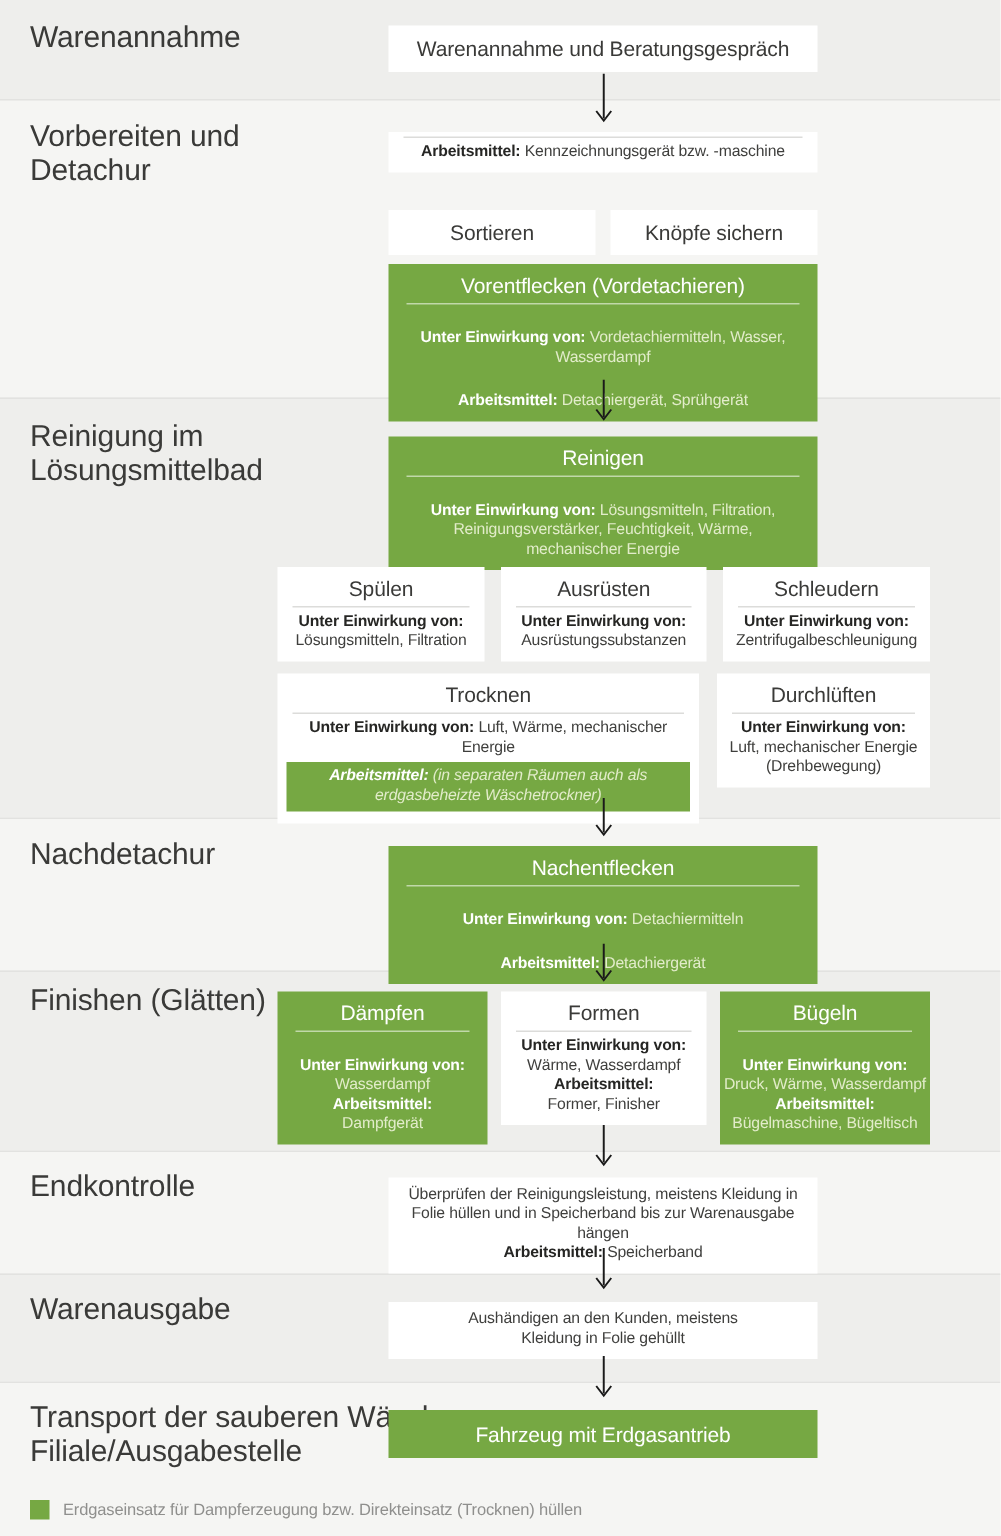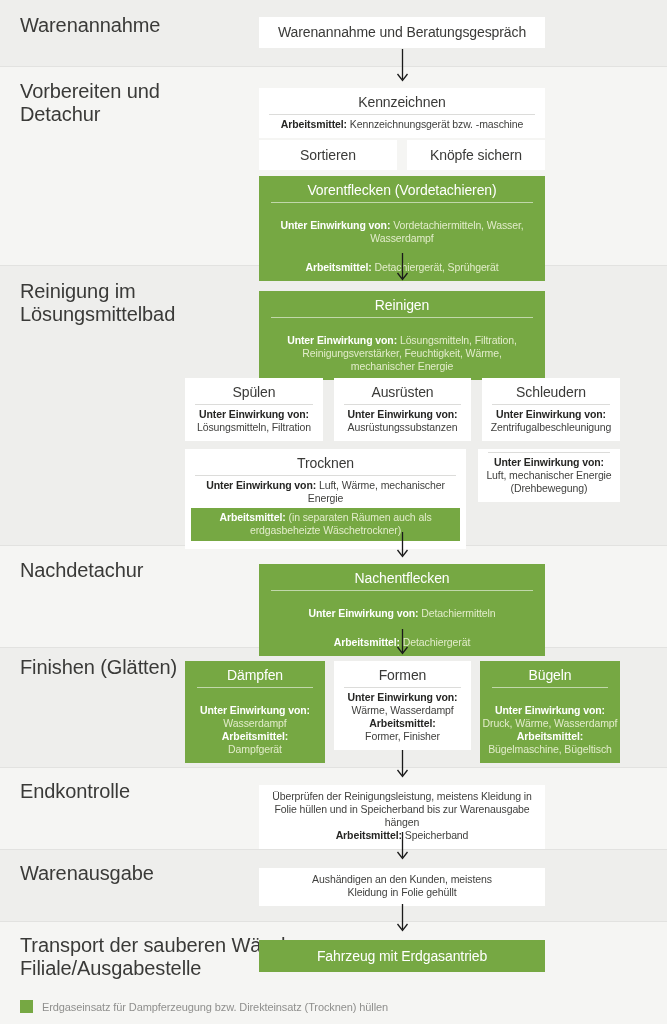--- a/index.html
+++ b/index.html
@@ -20,21 +20,21 @@
   .gbox{background:var(--green);color:#fff;}
   .box-title{font-size:14px;line-height:18px;text-align:center;padding-top:5px;color:var(--ink);}
   .gbox .box-title{color:#fff;}
   .hr{height:1px;background:var(--hr);margin:3px 10px 3px;}
   .ghr{height:1px;background:rgba(255,255,255,.55);margin:3px 12px 4px;}
   .sub{font-size:10.5px;line-height:13px;text-align:center;padding:0 6px;}
   .sub b{color:#262624;}
   .gbox .sub b{color:#fff;}
   .gbox .sub{color:var(--pale);margin-top:16px;}
   .pad-b{padding-bottom:7px;}
-  .greenband{background:var(--green);color:var(--pale);margin:3px 6px 0;padding:3px 8px 4px;font-size:10.5px;line-height:13px;text-align:center;}
+  .greenband{background:var(--green);color:var(--pale);margin:3px 6px 0;padding:3px 8px 4px;font-size:10.5px;line-height:13px;text-align:center;font-style:italic;}
   .greenband b{color:#fff;}
   .arrow{position:absolute;width:13px;display:flex;justify-content:center;}
   .arrow svg{display:block;}
   .legend{position:absolute;left:20px;display:flex;align-items:center;gap:9px;}
   .legend .sq{width:13px;height:13px;background:var(--green);flex:none;}
   .legend .tx{font-size:11px;color:var(--legend);letter-spacing:-0.1px;}
 </style>
 </head>
 <body>
 
@@ -64,21 +64,20 @@
   <div class="arrow" style="left:396px;top:49px">
     <svg width="13" height="37" viewBox="0 0 13 37">
         <g fill="none" stroke="#1a1a1a" stroke-width="1.3">
           <line x1="6.5" y1="0" x2="6.5" y2="30"></line>
           <polyline points="1.5,25 6.5,31.5 11.5,25"></polyline>
         </g>
       </svg>
   </div>
 
   <div class="abs wbox pad-b" style="left:259px;top:88px;width:286px">
-    <div class="box-title">Kennzeichnen</div>
     <div class="hr"></div>
     <div class="sub"><b>Arbeitsmittel:</b> <span>Kennzeichnungsgerät bzw. -maschine</span></div>
   </div>
   <div class="abs wbox" style="left:259px;top:140px;width:138px;padding:6px 0">
     <div class="box-title" style="padding-top:0">Sortieren</div>
   </div>
   <div class="abs wbox" style="left:407px;top:140px;width:138px;padding:6px 0">
     <div class="box-title" style="padding-top:0">Knöpfe sichern</div>
   </div>
   <div class="abs gbox pad-b" style="left:259px;top:176px;width:286px">
@@ -116,20 +115,21 @@
     <div class="hr"></div>
     <div class="sub"><b>Unter Einwirkung von:</b><br><span>Zentrifugalbeschleunigung</span></div>
   </div>
   <div class="abs wbox" style="left:185px;top:449px;width:281px;padding-bottom:8px">
     <div class="box-title">Trocknen</div>
     <div class="hr"></div>
     <div class="sub"><b>Unter Einwirkung von:</b> <span>Luft, Wärme, mechanischer Energie</span></div>
     <div class="greenband"><b>Arbeitsmittel:</b> <span>(in separaten Räumen auch als erdgasbeheizte Wäschetrockner)</span></div>
   </div>
   <div class="abs wbox pad-b" style="left:478px;top:449px;width:142px">
+    <div class="box-title">Durchlüften</div>
     <div class="hr"></div>
     <div class="sub"><b>Unter Einwirkung von:</b><br><span>Luft, mechanischer Energie (Drehbewegung)</span></div>
   </div>
   <div class="arrow" style="left:396px;top:532px">
     <svg width="13" height="30" viewBox="0 0 13 30">
         <g fill="none" stroke="#1a1a1a" stroke-width="1.3">
           <line x1="6.5" y1="0" x2="6.5" y2="23"></line>
           <polyline points="1.5,18 6.5,24.5 11.5,18"></polyline>
         </g>
       </svg>

